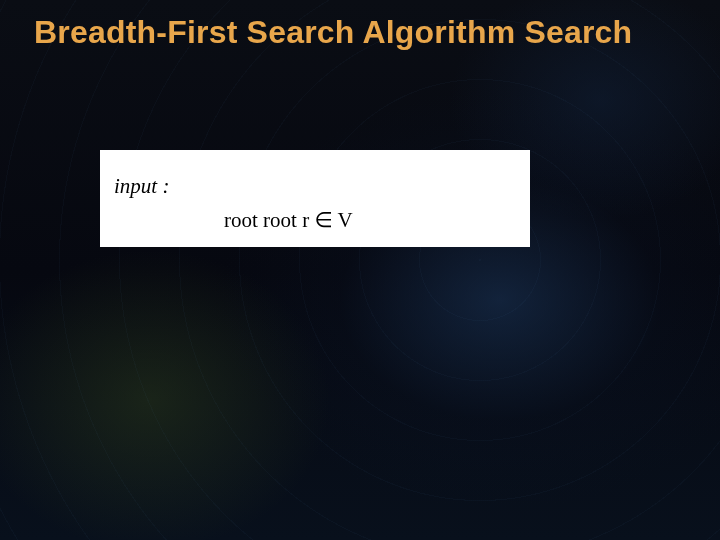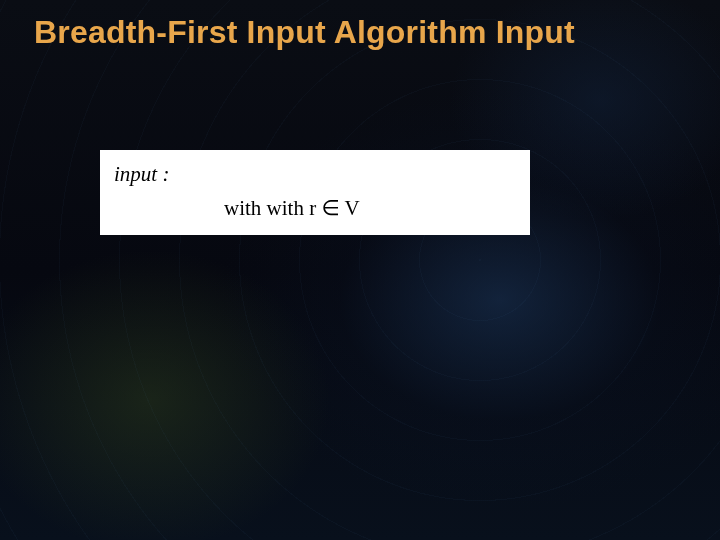--- a/index.html
+++ b/index.html
@@ -39,21 +39,21 @@
     color: #e8a64b;
     letter-spacing: 0.2px;
   }
   .content-box {
     position: absolute;
     top: 150px;
     left: 100px;
     width: 430px;
     background: #ffffff;
     color: #000000;
-    padding: 8px 14px 10px 14px;
+    padding: 20px 14px 10px 14px;
     box-sizing: border-box;
     font-family: "Times New Roman", Times, serif;
     font-size: 21px;
     line-height: 1.6;
   }
   .row {
     display: flex;
   }
   .label-col {
     width: 110px;
@@ -67,23 +67,23 @@
     margin-left: 110px;
   }
   .math {
     font-family: "Times New Roman", Times, serif;
   }
 </style>
 </head>
 <body>
 
 <div class="slide">
-  <div class="title">Breadth-First Input Algorithm Input</div>
+  <div class="title">Breadth-First Search Algorithm Search</div>
 
   <div class="content-box">
     <div class="row">
       <div class="label-col math">input :</div>
     </div>
     <div class="row row2">
-      <div class="desc-col math">with with r ∈ V</div>
+      <div class="desc-col math">root root r ∈ V</div>
     </div>
   </div>
 </div>
 
 </body></html>

